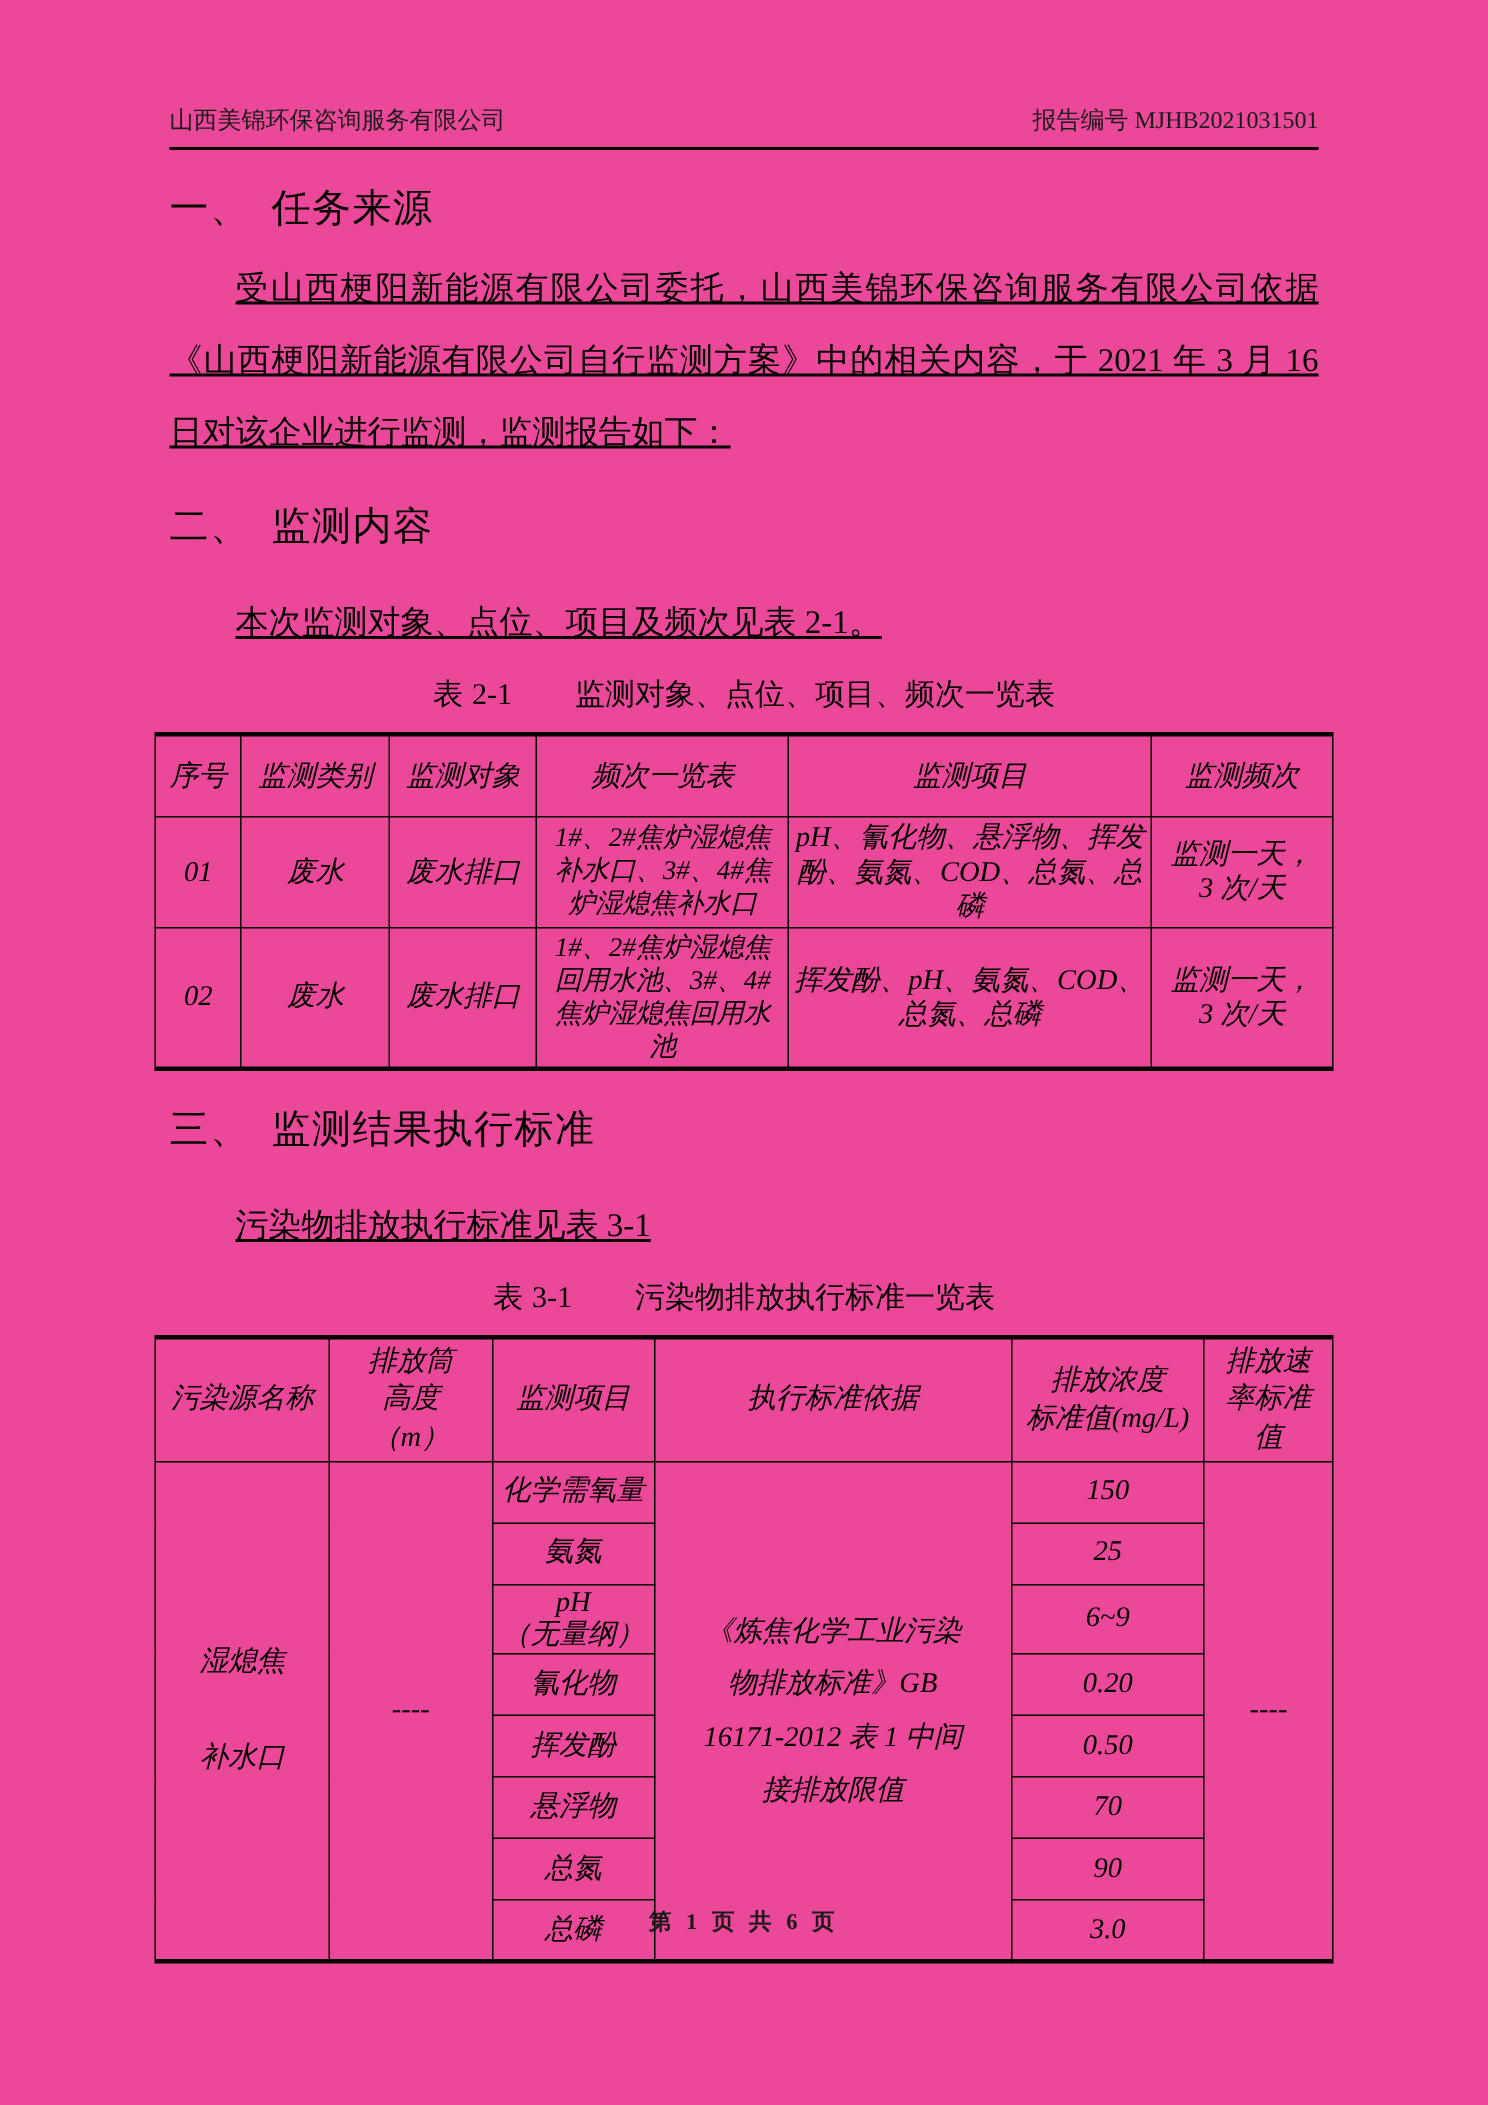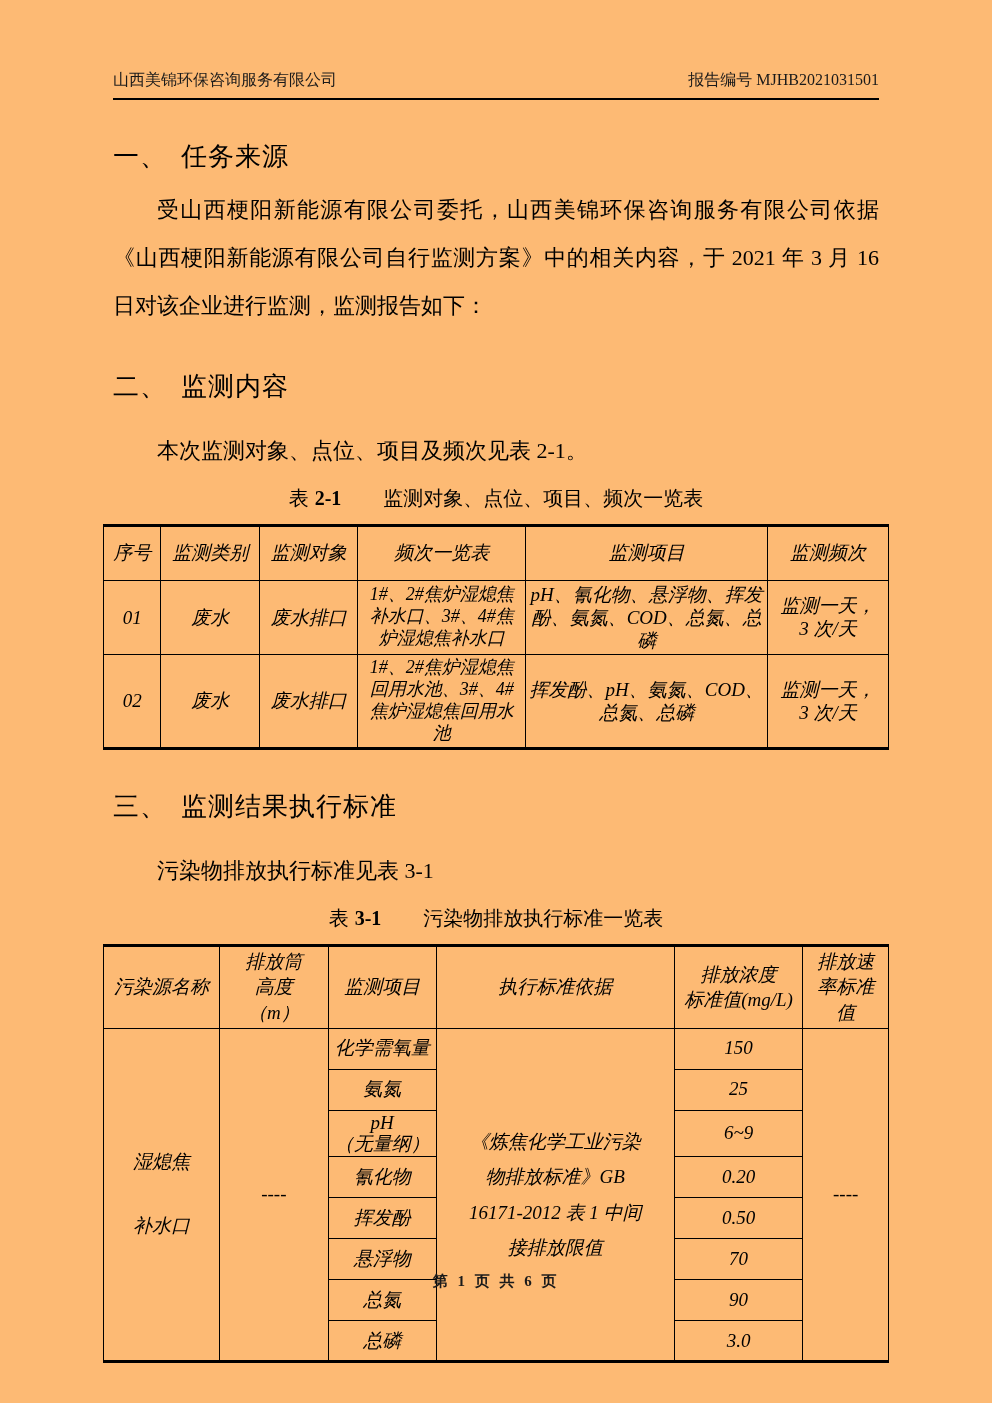--- a/index.html
+++ b/index.html
@@ -2,49 +2,49 @@
 <html><head>
 <meta charset="utf-8">
 <style>
   * { margin: 0; padding: 0; box-sizing: border-box; }
   html, body { background: #e8e8e8; }
   body { font-family: "Liberation Serif", "DejaVu Serif", serif; color: #000; }
   .page {
     position: relative;
     width: 992px; height: 1403px;
     margin: 0 auto;
-    background: #fdba74;
+    background: #ec4899;
     padding: 70px 113px 0 113px;
     overflow: hidden;
   }
   
   .doc-header {
     display: flex; justify-content: space-between; align-items: flex-end;
     font-size: 16px; color: #1a1a1a;
     padding-bottom: 7px;
     border-bottom: 2px solid #000;
   }
   
   .sec-title {
     font-size: 26px; font-weight: normal; letter-spacing: 1px;
-    margin-top: 39px; margin-bottom: 6px;
+    margin-top: 21px; margin-bottom: 6px;
   }
   .sec-num { margin-right: 14px; }
   
   .para {
     font-size: 22px; line-height: 2.18; text-align: justify;
-    text-indent: 2em; margin-top: 12px;
+    text-indent: 2em; margin-top: 12px; text-decoration: underline;
   }
   .para-single { margin-top: 32px; line-height: 1.4; }
   
   .tbl-caption {
     text-align: center; font-size: 20px; margin-top: 18px; margin-bottom: 12px;
   }
   .tbl-caption .cap-prefix { font-weight: normal; }
-  .tbl-caption .cap-num { font-weight: bold; margin-left: 6px; text-align: center; }
+  .tbl-caption .cap-num { font-weight: normal; margin-left: 6px; text-align: center; }
   .tbl-caption .cap-text { margin-left: 42px; }
   
   table {
     border-collapse: collapse;
     width: calc(100% + 20px);
     margin-left: -10px;
     border-top: 3px solid #000;
     border-bottom: 3px solid #000;
     table-layout: fixed;
   }

